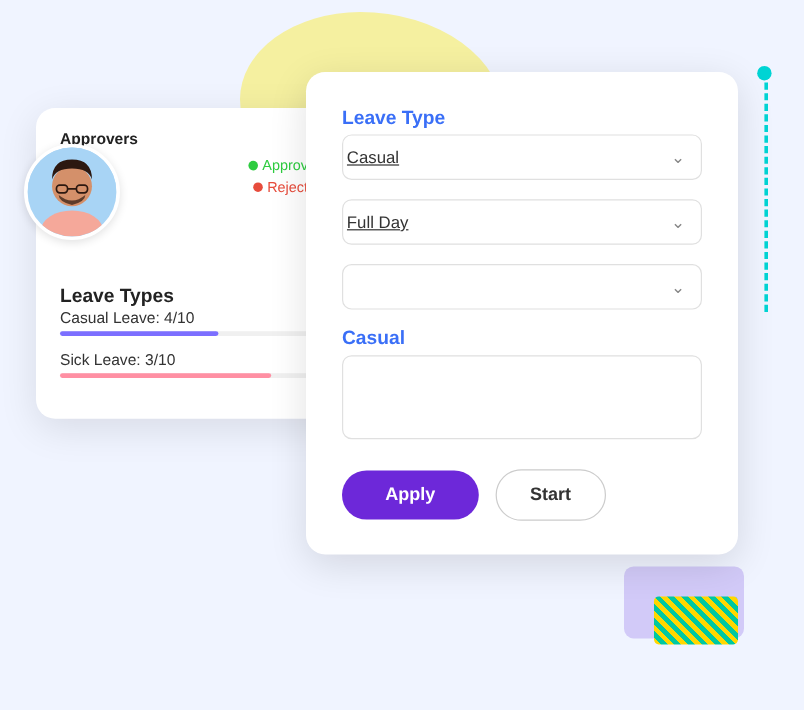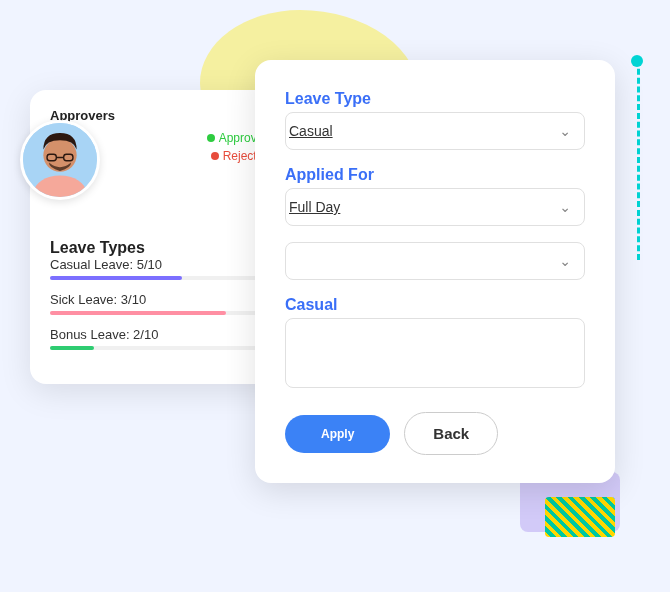--- a/index.html
+++ b/index.html
@@ -231,26 +231,26 @@
       margin-bottom: 20px;
     }
 
     .buttons-row {
       display: flex;
       gap: 14px;
       align-items: center;
     }
 
     .btn-apply {
-      background: #3b82f6;
+      background: #6d28d9;
       color: #fff;
       border: none;
       border-radius: 24px;
       padding: 12px 36px;
-      font-size: 12px;
+      font-size: 15px;
       font-weight: 600;
       cursor: pointer;
     }
 
     .btn-back {
       background: #fff;
       color: #333;
       border: 1.5px solid #ccc;
       border-radius: 24px;
       padding: 12px 28px;
@@ -302,69 +302,62 @@
       <span class="status-rejected">Rejected</span>
     </div>
   </div>
 
   <div style="height: 40px;"></div>
 
   <div class="leave-types-section">
     <div class="leave-types-title">Leave Types</div>
 
     <div class="leave-item">
-      <div class="leave-item-label">Casual Leave: 5/10</div>
+      <div class="leave-item-label">Casual Leave: 4/10</div>
       <div class="leave-bar-bg">
         <div class="leave-bar-fill" style="width:60%; background:#7c6fff;"></div>
       </div>
     </div>
 
     <div class="leave-item">
       <div class="leave-item-label">Sick Leave: 3/10</div>
       <div class="leave-bar-bg">
         <div class="leave-bar-fill" style="width:80%; background:#ff8fa3;"></div>
       </div>
     </div>
 
-    <div class="leave-item">
-      <div class="leave-item-label">Bonus Leave: 2/10</div>
-      <div class="leave-bar-bg">
-        <div class="leave-bar-fill" style="width:20%; background:#2ecc71;"></div>
-      </div>
-    </div>
   </div>
 </div>
 
 <div class="right-card">
   <div class="form-section-title section-spacing">Leave Type</div>
   <div class="select-wrapper">
     <select>
       <option>Casual</option>
       <option>Sick</option>
       <option>Bonus</option>
     </select>
     <span class="select-chevron">⌄</span>
   </div>
 
-  <div class="form-section-title section-spacing">Applied For</div>
   <div class="select-wrapper">
     <select>
       <option>Full Day</option>
       <option>Half Day</option>
     </select>
     <span class="select-chevron">⌄</span>
   </div>
 
   <div class="select-wrapper">
     <select>
       <option value=""></option>
     </select>
     <span class="select-chevron">⌄</span>
   </div>
 
   <div class="form-section-title section-spacing">Casual</div>
   <textarea class="form-textarea" style=""></textarea>
 
   <div class="buttons-row">
     <button class="btn-apply">Apply</button>
-    <button class="btn-back">Back</button>
+    <button class="btn-back">Start</button>
   </div>
 </div>
 
 </body></html>

